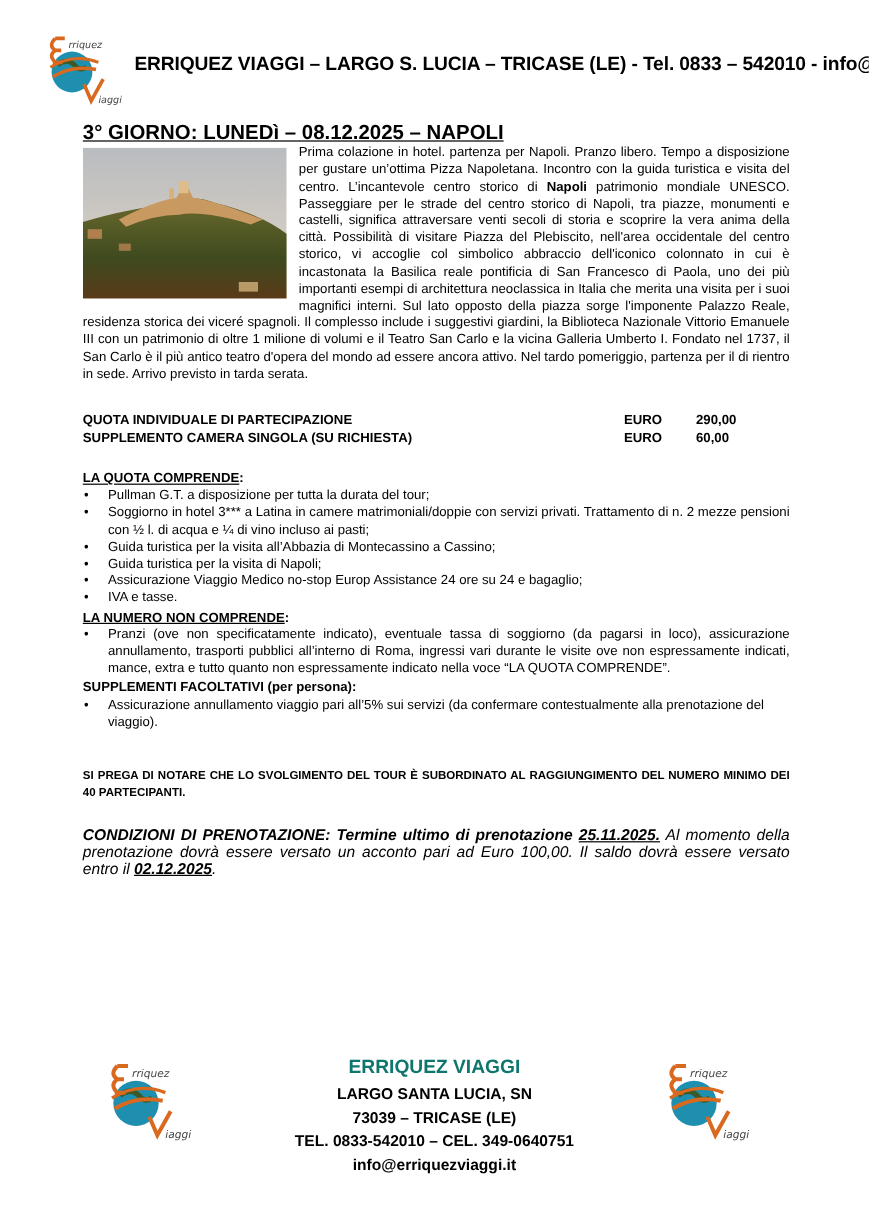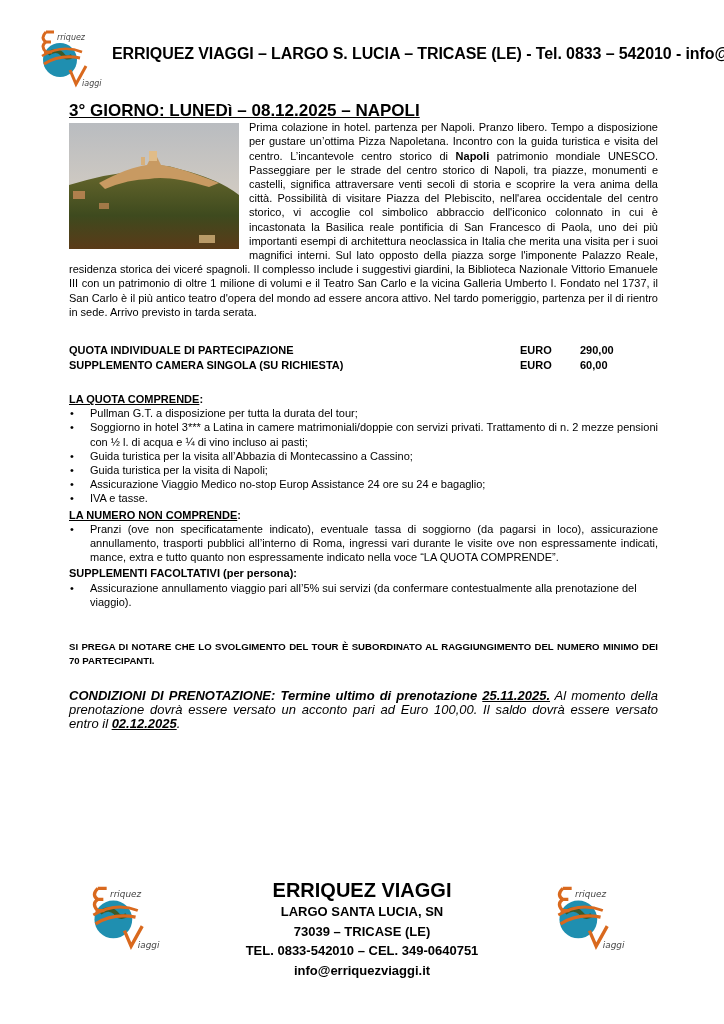--- a/index.html
+++ b/index.html
@@ -38,21 +38,21 @@
   .notice { margin-top: 31px; font-size: 9.6px; font-weight: bold; text-align: justify; line-height: 13.5px; }
   .cond { margin-top: 22px; font-size: 13px; line-height: 14px; text-align: justify; font-style: italic; }
   .cond b { font-weight: bold; }
   .cond u { text-decoration: underline; font-weight: bold; }
 
   
   .ftr-logo { position: absolute; width: 80px; height: 80px; }
   .ftr-logo.l { left: 80px; top: 875px; }
   .ftr-logo.r { left: 545px; top: 875px; }
   .ftr { position: absolute; left: 220px; top: 878px; width: 284px; text-align: center; font-weight: bold; }
-  .ftr .name { color: #000000; font-size: 20px; line-height: 24px; }
+  .ftr .name { color: #0f766e; font-size: 16px; line-height: 24px; }
   .ftr .line { font-size: 13px; line-height: 19.5px; }
 </style>
 </head>
 <body>
 
 <div class="page">
 
   <div class="hdr-logo">
     <svg width="72" height="72" viewBox="0 0 72 72">
       <circle cx="30" cy="40" r="17" fill="#1f8fb0"></circle>
@@ -121,21 +121,21 @@
     <div class="sec-title u"><span>LA NUMERO NON COMPRENDE</span><b>:</b></div>
     <ul class="bul">
       <li>Pranzi (ove non specificatamente indicato), eventuale tassa di soggiorno (da pagarsi in loco), assicurazione annullamento, trasporti pubblici all’interno di Roma, ingressi vari durante le visite ove non espressamente indicati, mance, extra e tutto quanto non espressamente indicato nella voce “LA QUOTA COMPRENDE”.</li>
     </ul>
 
     <div class="sec-title">SUPPLEMENTI FACOLTATIVI (per persona):</div>
     <ul class="bul">
       <li class="left">Assicurazione annullamento viaggio pari all’5% sui servizi (da confermare contestualmente alla prenotazione del viaggio).</li>
     </ul>
 
-    <div class="notice">SI PREGA DI NOTARE CHE LO SVOLGIMENTO DEL TOUR È SUBORDINATO AL RAGGIUNGIMENTO DEL NUMERO MINIMO DEI 70 PARTECIPANTI.</div>
+    <div class="notice">SI PREGA DI NOTARE CHE LO SVOLGIMENTO DEL TOUR È SUBORDINATO AL RAGGIUNGIMENTO DEL NUMERO MINIMO DEI 40 PARTECIPANTI.</div>
 
     <div class="cond"><b>CONDIZIONI DI PRENOTAZIONE:</b><b> Termine ultimo di prenotazione </b><u>25.11.2025.</u><span> Al momento della prenotazione dovrà essere versato un acconto pari ad Euro 100,00. Il saldo dovrà essere versato entro il </span><u>02.12.2025</u><span>.</span></div>
   </div>
 
   <div class="ftr-logo l">
     <svg width="80" height="80" viewBox="0 0 72 72">
       <circle cx="30" cy="40" r="17" fill="#1f8fb0"></circle>
       <path d="M18 34 q8 -6 14 0 q4 6 10 2" stroke="#3a5a2a" stroke-width="4" fill="none"></path>
       <path d="M14 44 q16 -10 36 -6" stroke="#d9691e" stroke-width="3" fill="none"></path>
       <path d="M12 36 q20 -12 40 -4" stroke="#d9691e" stroke-width="2.5" fill="none"></path>

